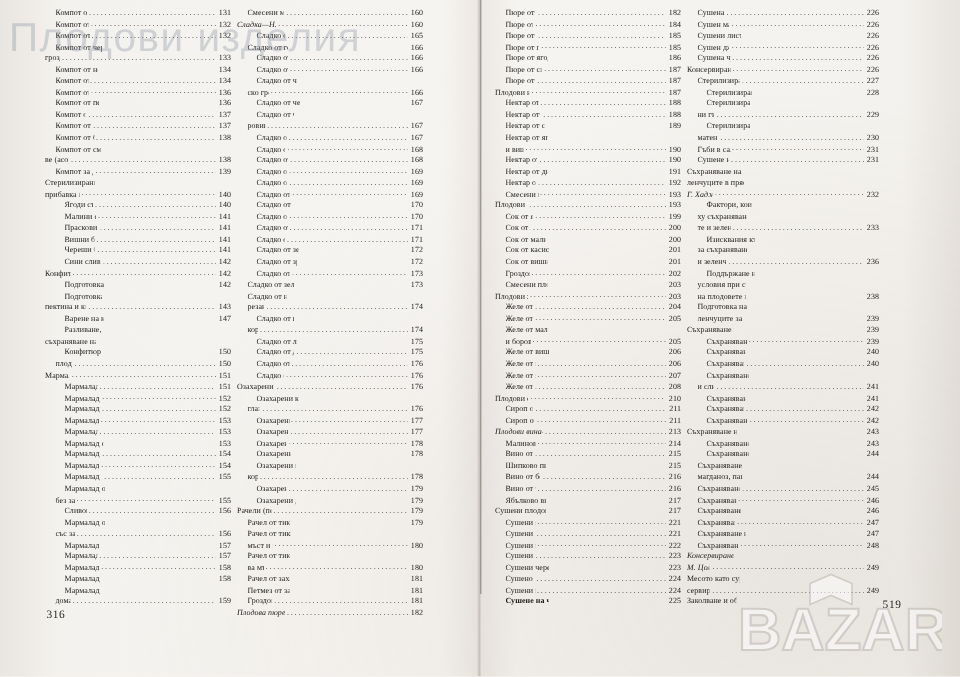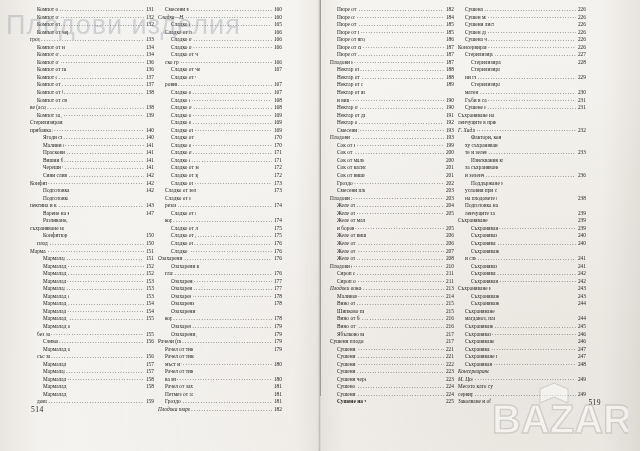--- a/index.html
+++ b/index.html
@@ -1174,21 +1174,21 @@
             </li>
             <li class="entry lvl0 nodots nopage">
               <span class="txt">Заколване и обезкръвяване</span>
               <span class="dots">............................................................</span>
               <span class="pg"></span>
             </li>
           </ul>
         </div>
       </div>
 
-    <div class="folio folio-left">514</div>
+    <div class="folio folio-left">316</div>
     <div class="folio folio-right">519</div>
   </div>
 
   <div class="wm-title">Плодови изделия</div>
 
   <div class="wm-bazar">
     <svg viewBox="0 0 148 62" aria-hidden="true">
       <g fill="#ffffff" stroke="#b9b3ab" stroke-width="1.1">
         <path d="M60 8 L74 2 L88 8 L88 22 L74 16 L60 22 Z"></path>
         <text x="12" y="52" font-family="Liberation Sans, sans-serif" font-size="40" font-weight="bold" stroke="#b9b3ab" stroke-width="1.4" fill="#ffffff">BAZAR</text>

